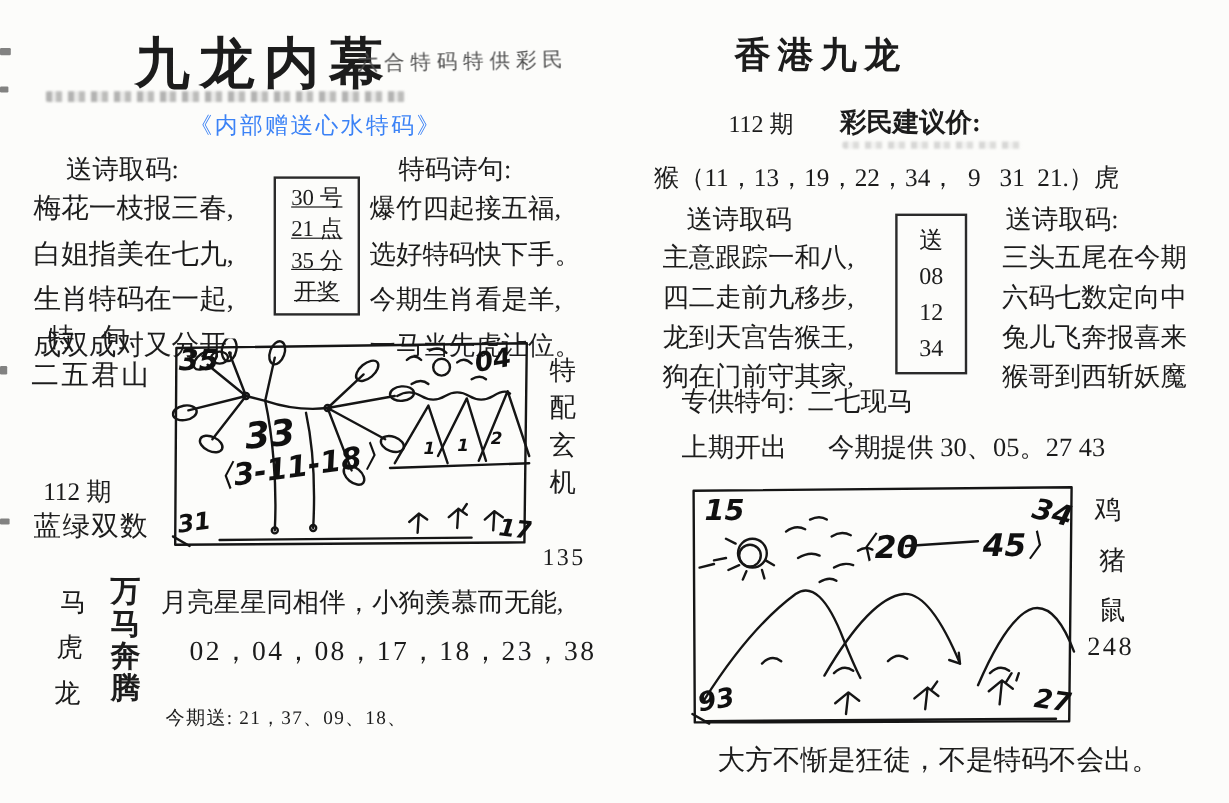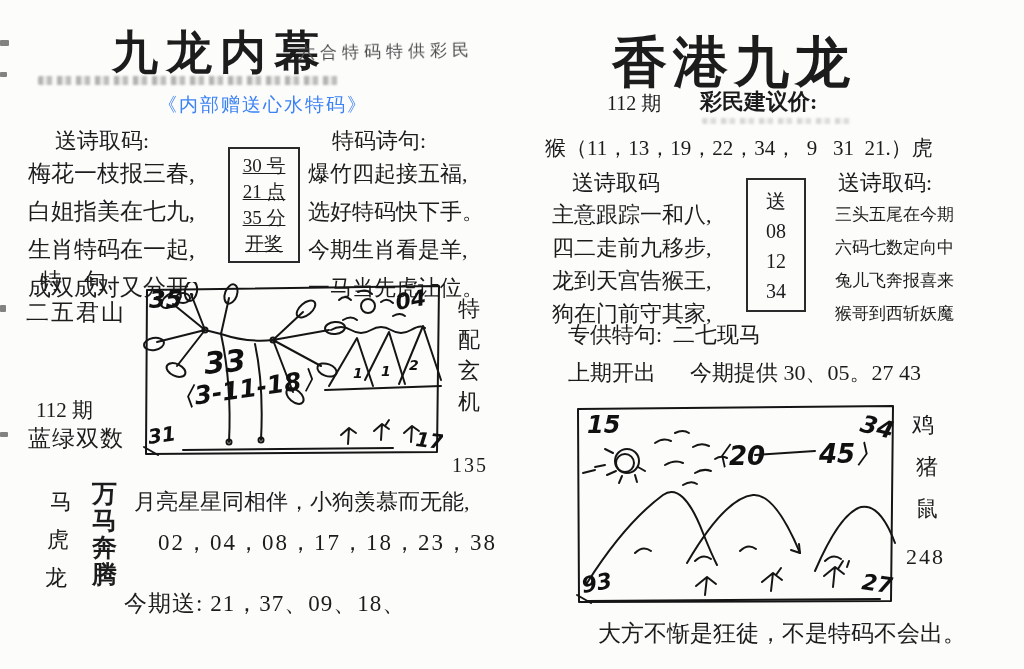--- a/index.html
+++ b/index.html
@@ -132,23 +132,23 @@
   <span>龙</span>
 </div>
 <div class="abs vstack kai" style="left:92px;top:480px;font-size:25px;line-height:27px;font-weight:900;">
   <span>万</span>
   <span>马</span>
   <span>奔</span>
   <span>腾</span>
 </div>
 <div class="abs kai" style="left:134px;top:487px;font-size:22px;">月亮星星同相伴，小狗羡慕而无能,</div>
 <div class="abs kai" style="left:158px;top:527px;font-size:23px;letter-spacing:2px;">02，04，08，17，18，23，38</div>
-<div class="abs kai" style="left:124px;top:588px;font-size:23px;letter-spacing:1px;">今期送: 21，37、09、18、</div>
-
-<div class="abs title kai" style="left:612px;top:26px;font-size:55px;letter-spacing:6px;">香港九龙</div>
+<div class="abs kai" style="left:138px;top:588px;font-size:16px;letter-spacing:1px;">今期送: 21，37、09、18、</div>
+
+<div class="abs title kai" style="left:612px;top:26px;font-size:30px;letter-spacing:6px;">香港九龙</div>
 <div class="abs kai" style="left:607px;top:90px;font-size:20px;">112 期</div>
 <div class="abs kai" style="left:700px;top:87px;font-size:22px;font-weight:600;">彩民建议价:</div>
 <div class="abs smudge" style="left:702px;top:118px;width:150px;height:6px;opacity:.5;"></div>
 <div class="abs kai" style="left:545px;top:134px;font-size:21px;white-space:pre;">猴（11，13，19，22，34，  9   31  21.）虎</div>
 
 <div class="abs kai" style="left:572px;top:168px;font-size:22px;">送诗取码</div>
 <div class="abs kai poem" style="left:552px;top:198px;font-size:22px;line-height:33px;">
   <div>主意跟踪一和八,</div>
   <div>四二走前九移步,</div>
   <div>龙到天宫告猴王,</div>
@@ -156,21 +156,21 @@
 </div>
 
 <div class="abs box vstack kai" style="left:746px;top:178px;width:56px;height:124px;padding-top:6px;font-size:20px;line-height:30px;">
   <span>送</span>
   <span>08</span>
   <span>12</span>
   <span>34</span>
 </div>
 
 <div class="abs kai" style="left:838px;top:168px;font-size:22px;">送诗取码:</div>
-<div class="abs kai poem" style="left:835px;top:198px;font-size:17px;line-height:33px;">
+<div class="abs kai poem" style="left:835px;top:198px;font-size:22px;line-height:33px;">
   <div>三头五尾在今期</div>
   <div>六码七数定向中</div>
   <div>兔儿飞奔报喜来</div>
   <div>猴哥到西斩妖魔</div>
 </div>
 
 <div class="abs kai" style="left:568px;top:320px;font-size:22px;white-space:pre;font-family:Liberation Serif, serif;">专供特句:  二七现马</div>
 <div class="abs kai" style="left:568px;top:358px;font-size:22px;">上期开出</div>
 <div class="abs kai" style="left:690px;top:358px;font-size:22px;">今期提供 30、05。27 43</div>
 
@@ -210,20 +210,20 @@
   <text class="hnd" x="284" y="28" font-size="24" transform="rotate(14 284 28)">34</text>
   <text class="hnd" x="8" y="190" font-size="22" transform="rotate(-10 8 190)">93</text>
   <text class="hnd" x="286" y="186" font-size="22" transform="rotate(8 286 186)">27</text>
 </svg>
 
 <div class="abs vstack kai" style="left:908px;top:404px;font-size:22px;line-height:42px;">
   <span>鸡</span>
   <span style="margin-left:8px;">猪</span>
   <span style="margin-left:8px;">鼠</span>
 </div>
-<div class="abs kai" style="left:906px;top:544px;font-size:22px;letter-spacing:2px;">248</div>
+<div class="abs kai" style="left:906px;top:526px;font-size:22px;letter-spacing:2px;">248</div>
 
 <div class="abs kai" style="left:598px;top:618px;font-size:23px;">大方不惭是狂徒，不是特码不会出。</div>
 
 <div class="abs artifact" style="left:0;top:40px;width:9px;height:6px;"></div>
 <div class="abs artifact" style="left:0;top:72px;width:7px;height:5px;"></div>
 <div class="abs artifact" style="left:0;top:305px;width:6px;height:7px;"></div>
 <div class="abs artifact" style="left:0;top:432px;width:8px;height:5px;"></div>
 
 </body></html>

